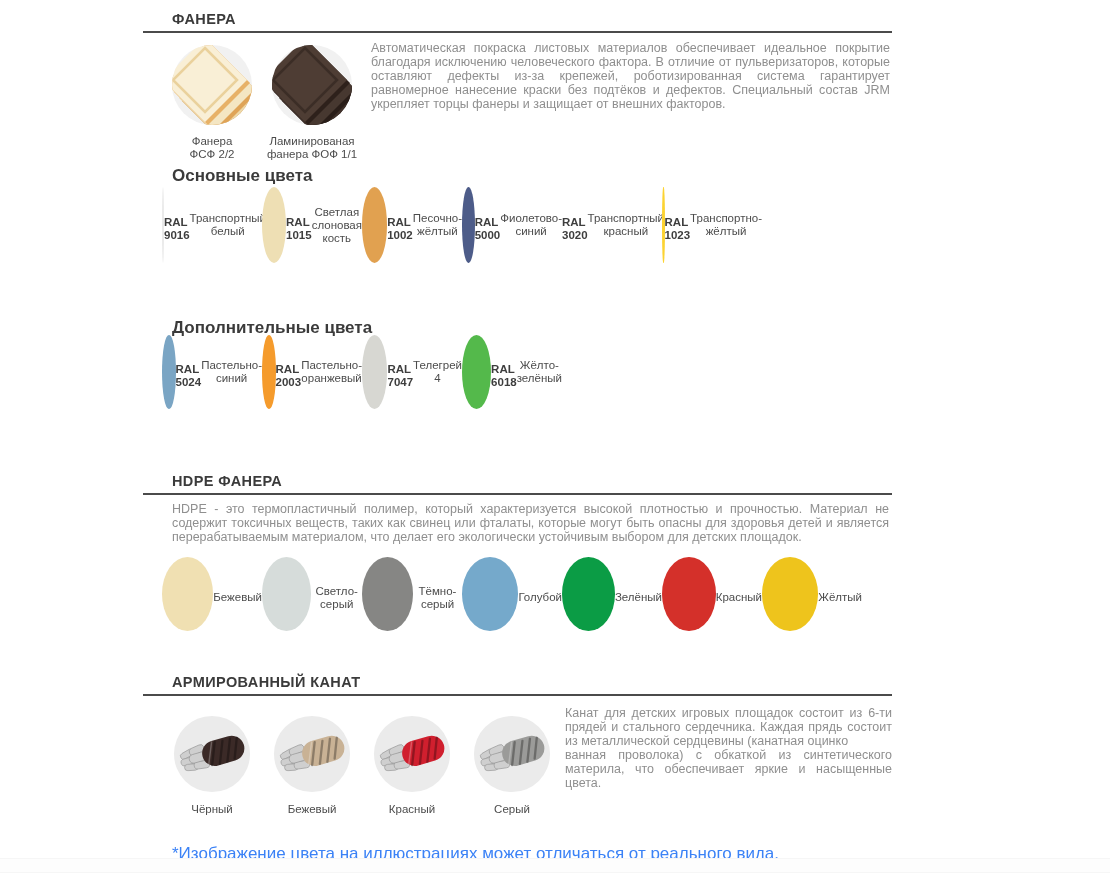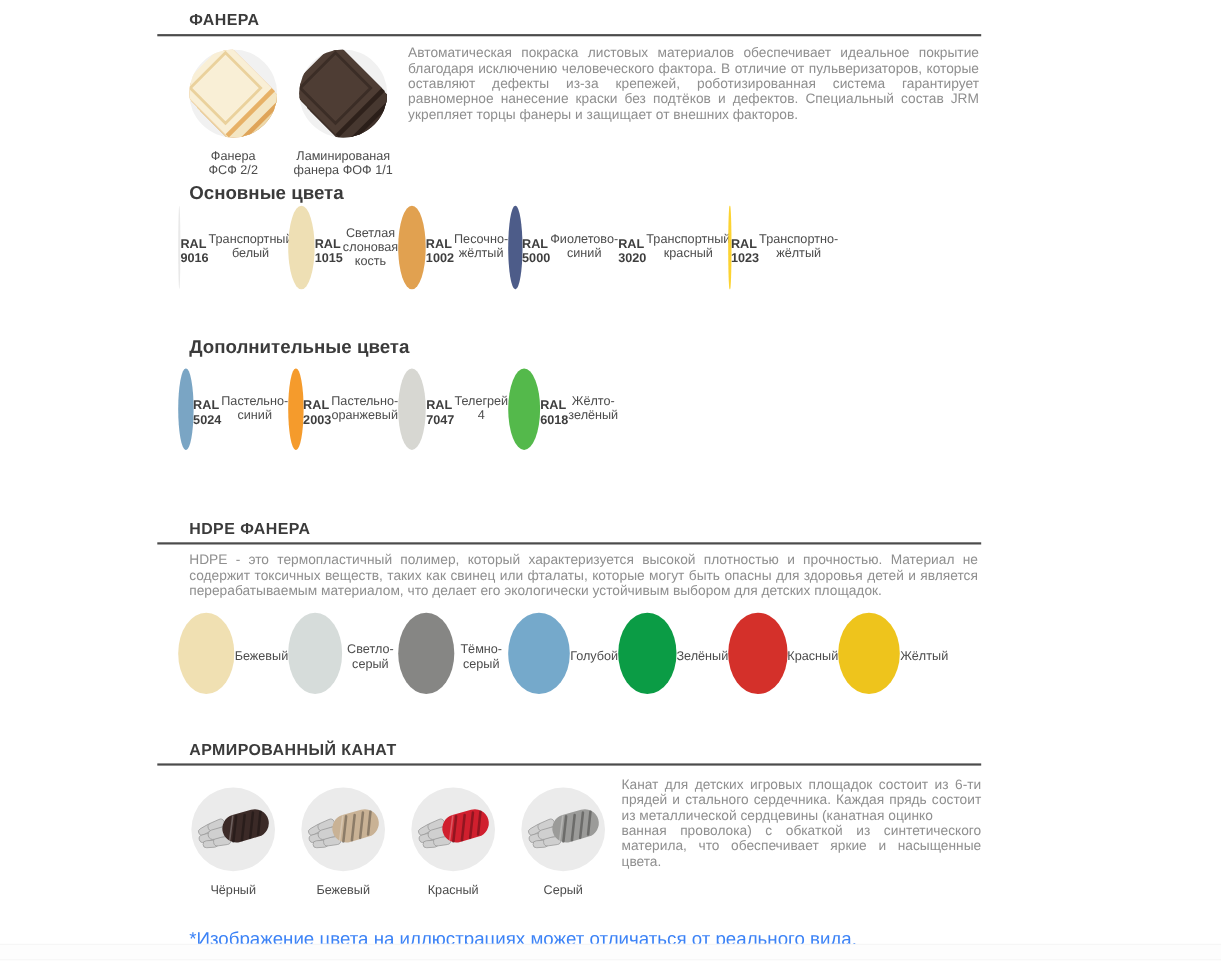--- a/index.html
+++ b/index.html
@@ -125,21 +125,21 @@
 красный</div>
     </div>
     <div class="swatch">
       <div class="dot" style="background-color: rgb(252, 211, 50);"></div>
       <div class="sw-code">RAL 1023</div>
       <div class="sw-name">Транспортно-
 жёлтый</div>
     </div>
   </div>
 
-  <div class="subhead" style="top:306px;">Дополнительные цвета</div>
+  <div class="subhead" style="top:318px;">Дополнительные цвета</div>
 
   <div class="swatch-row" style="top:335px;">
     <div class="swatch">
       <div class="dot small" style="background-color: rgb(122, 165, 196);"></div>
       <div class="sw-code">RAL 5024</div>
       <div class="sw-name">Пастельно-
 синий</div>
     </div>
     <div class="swatch">
       <div class="dot small" style="background-color: rgb(245, 155, 44);"></div>

